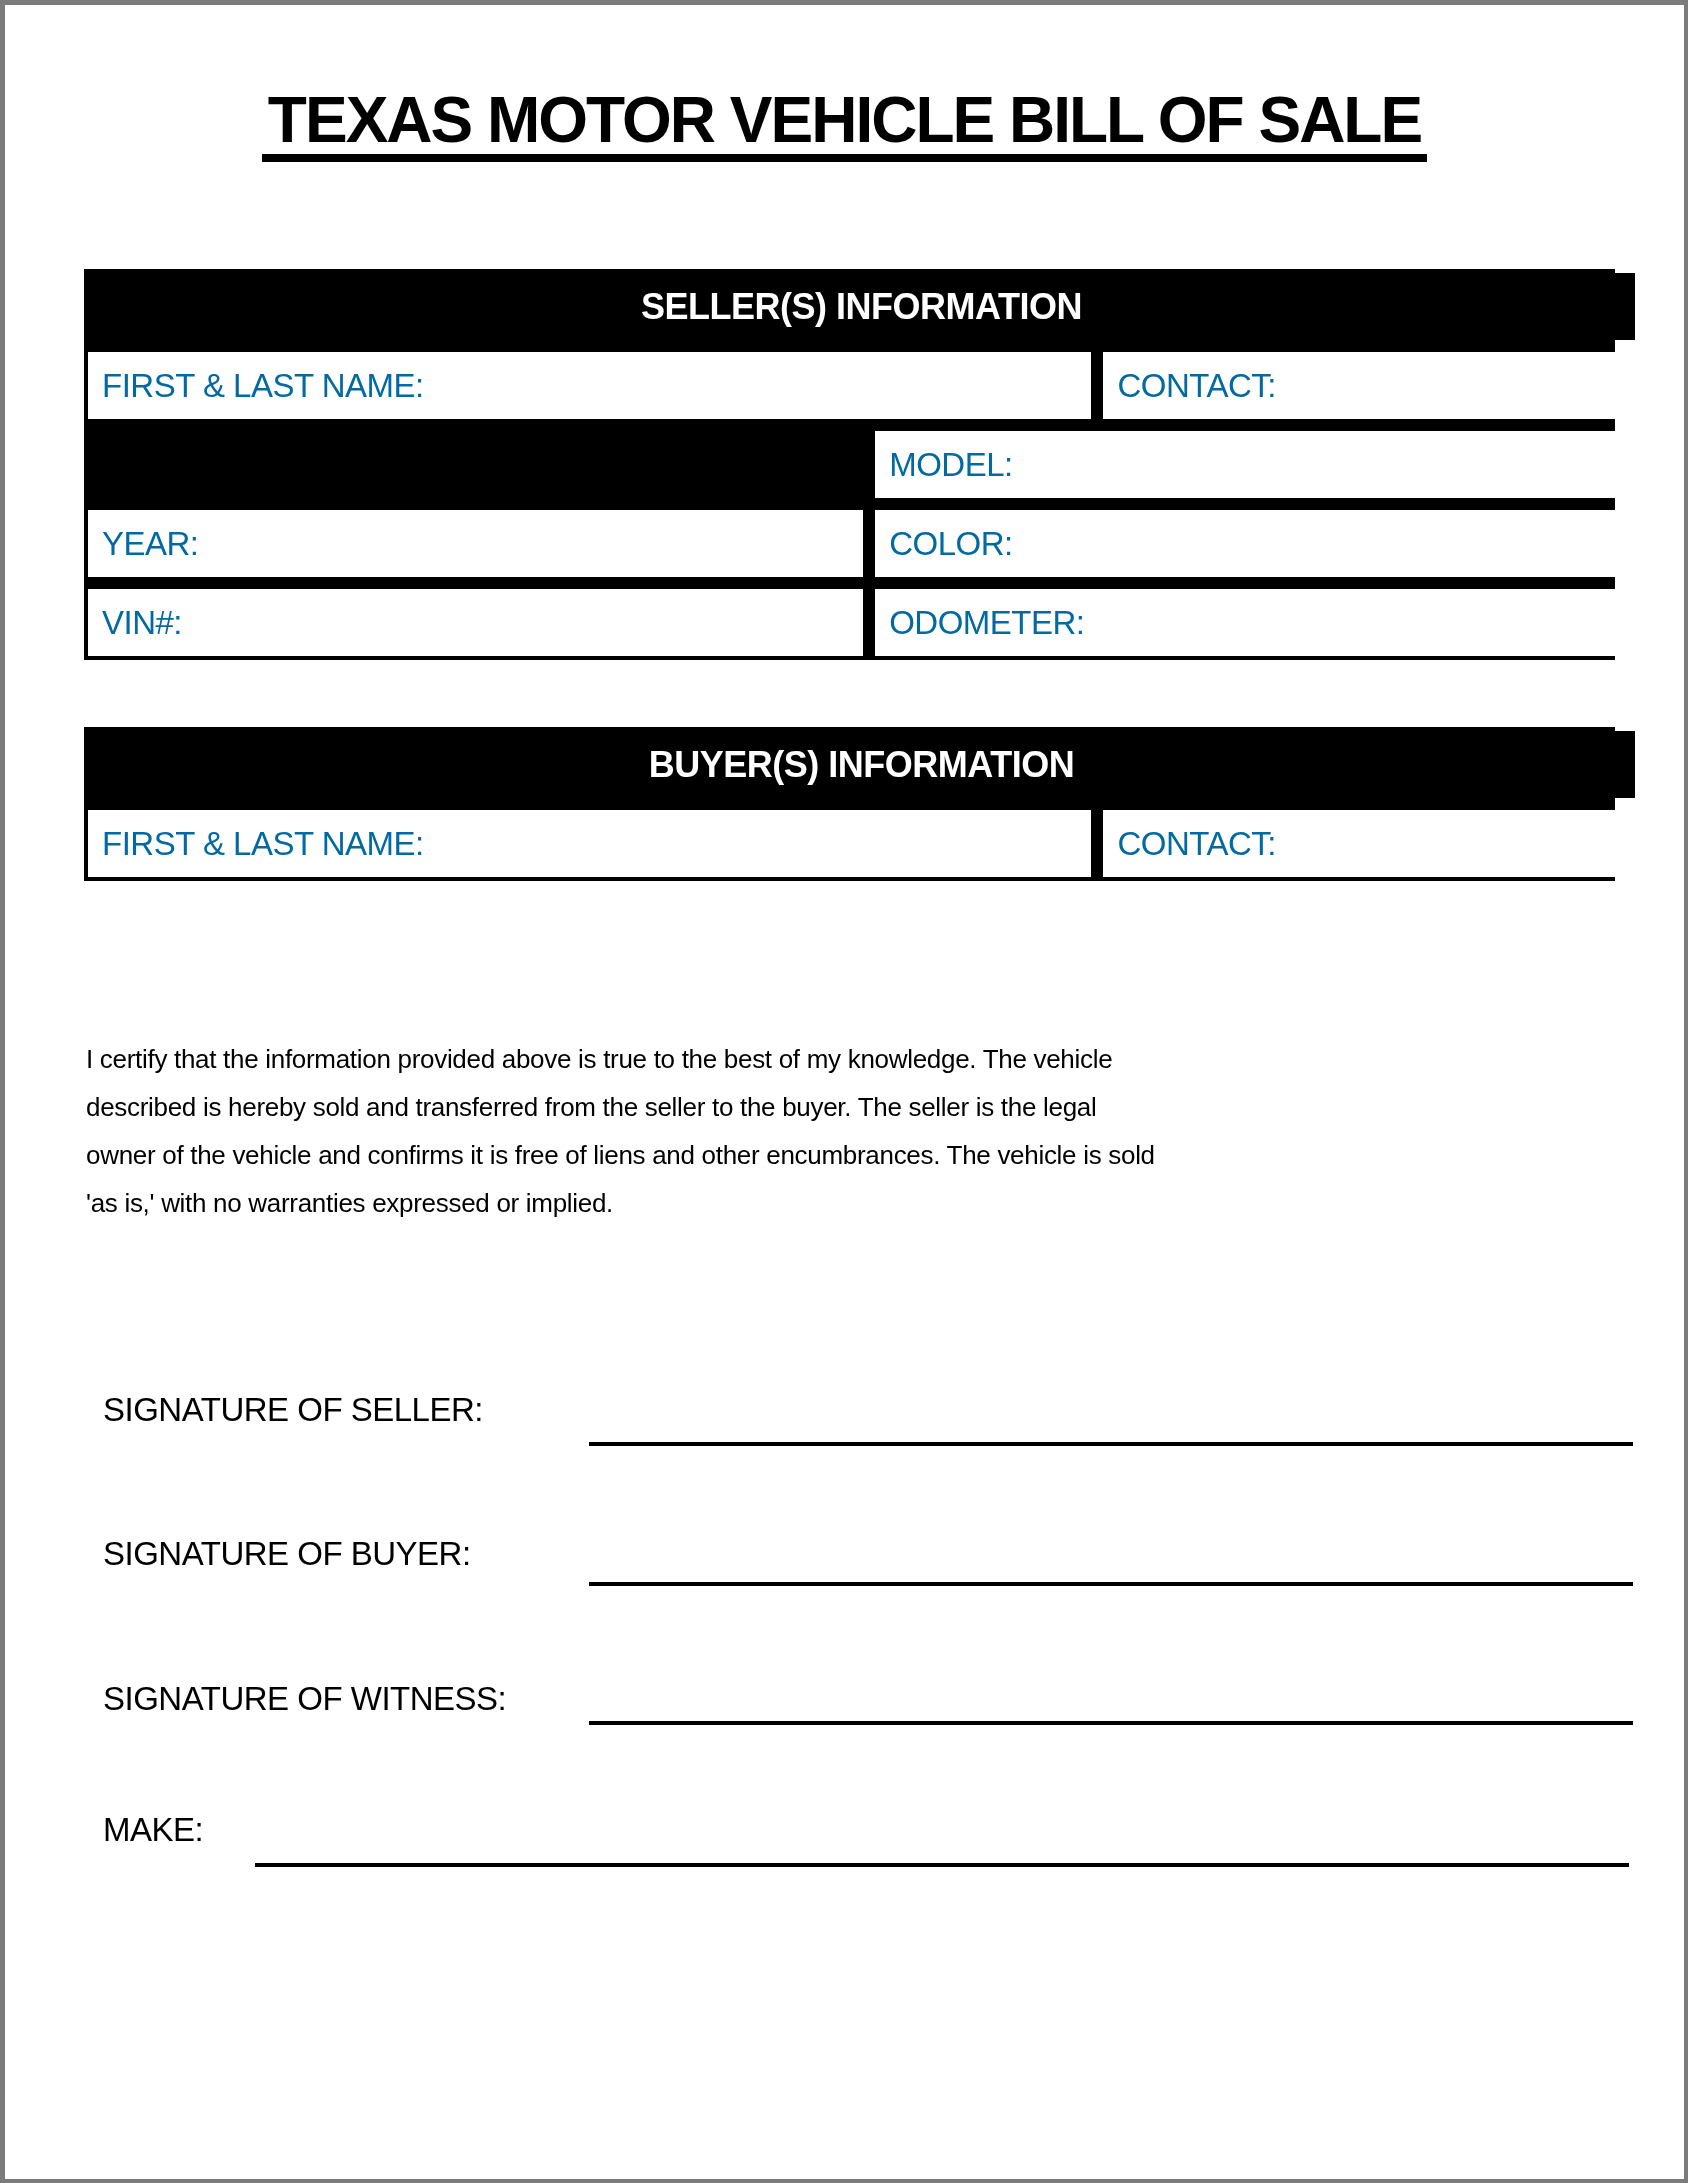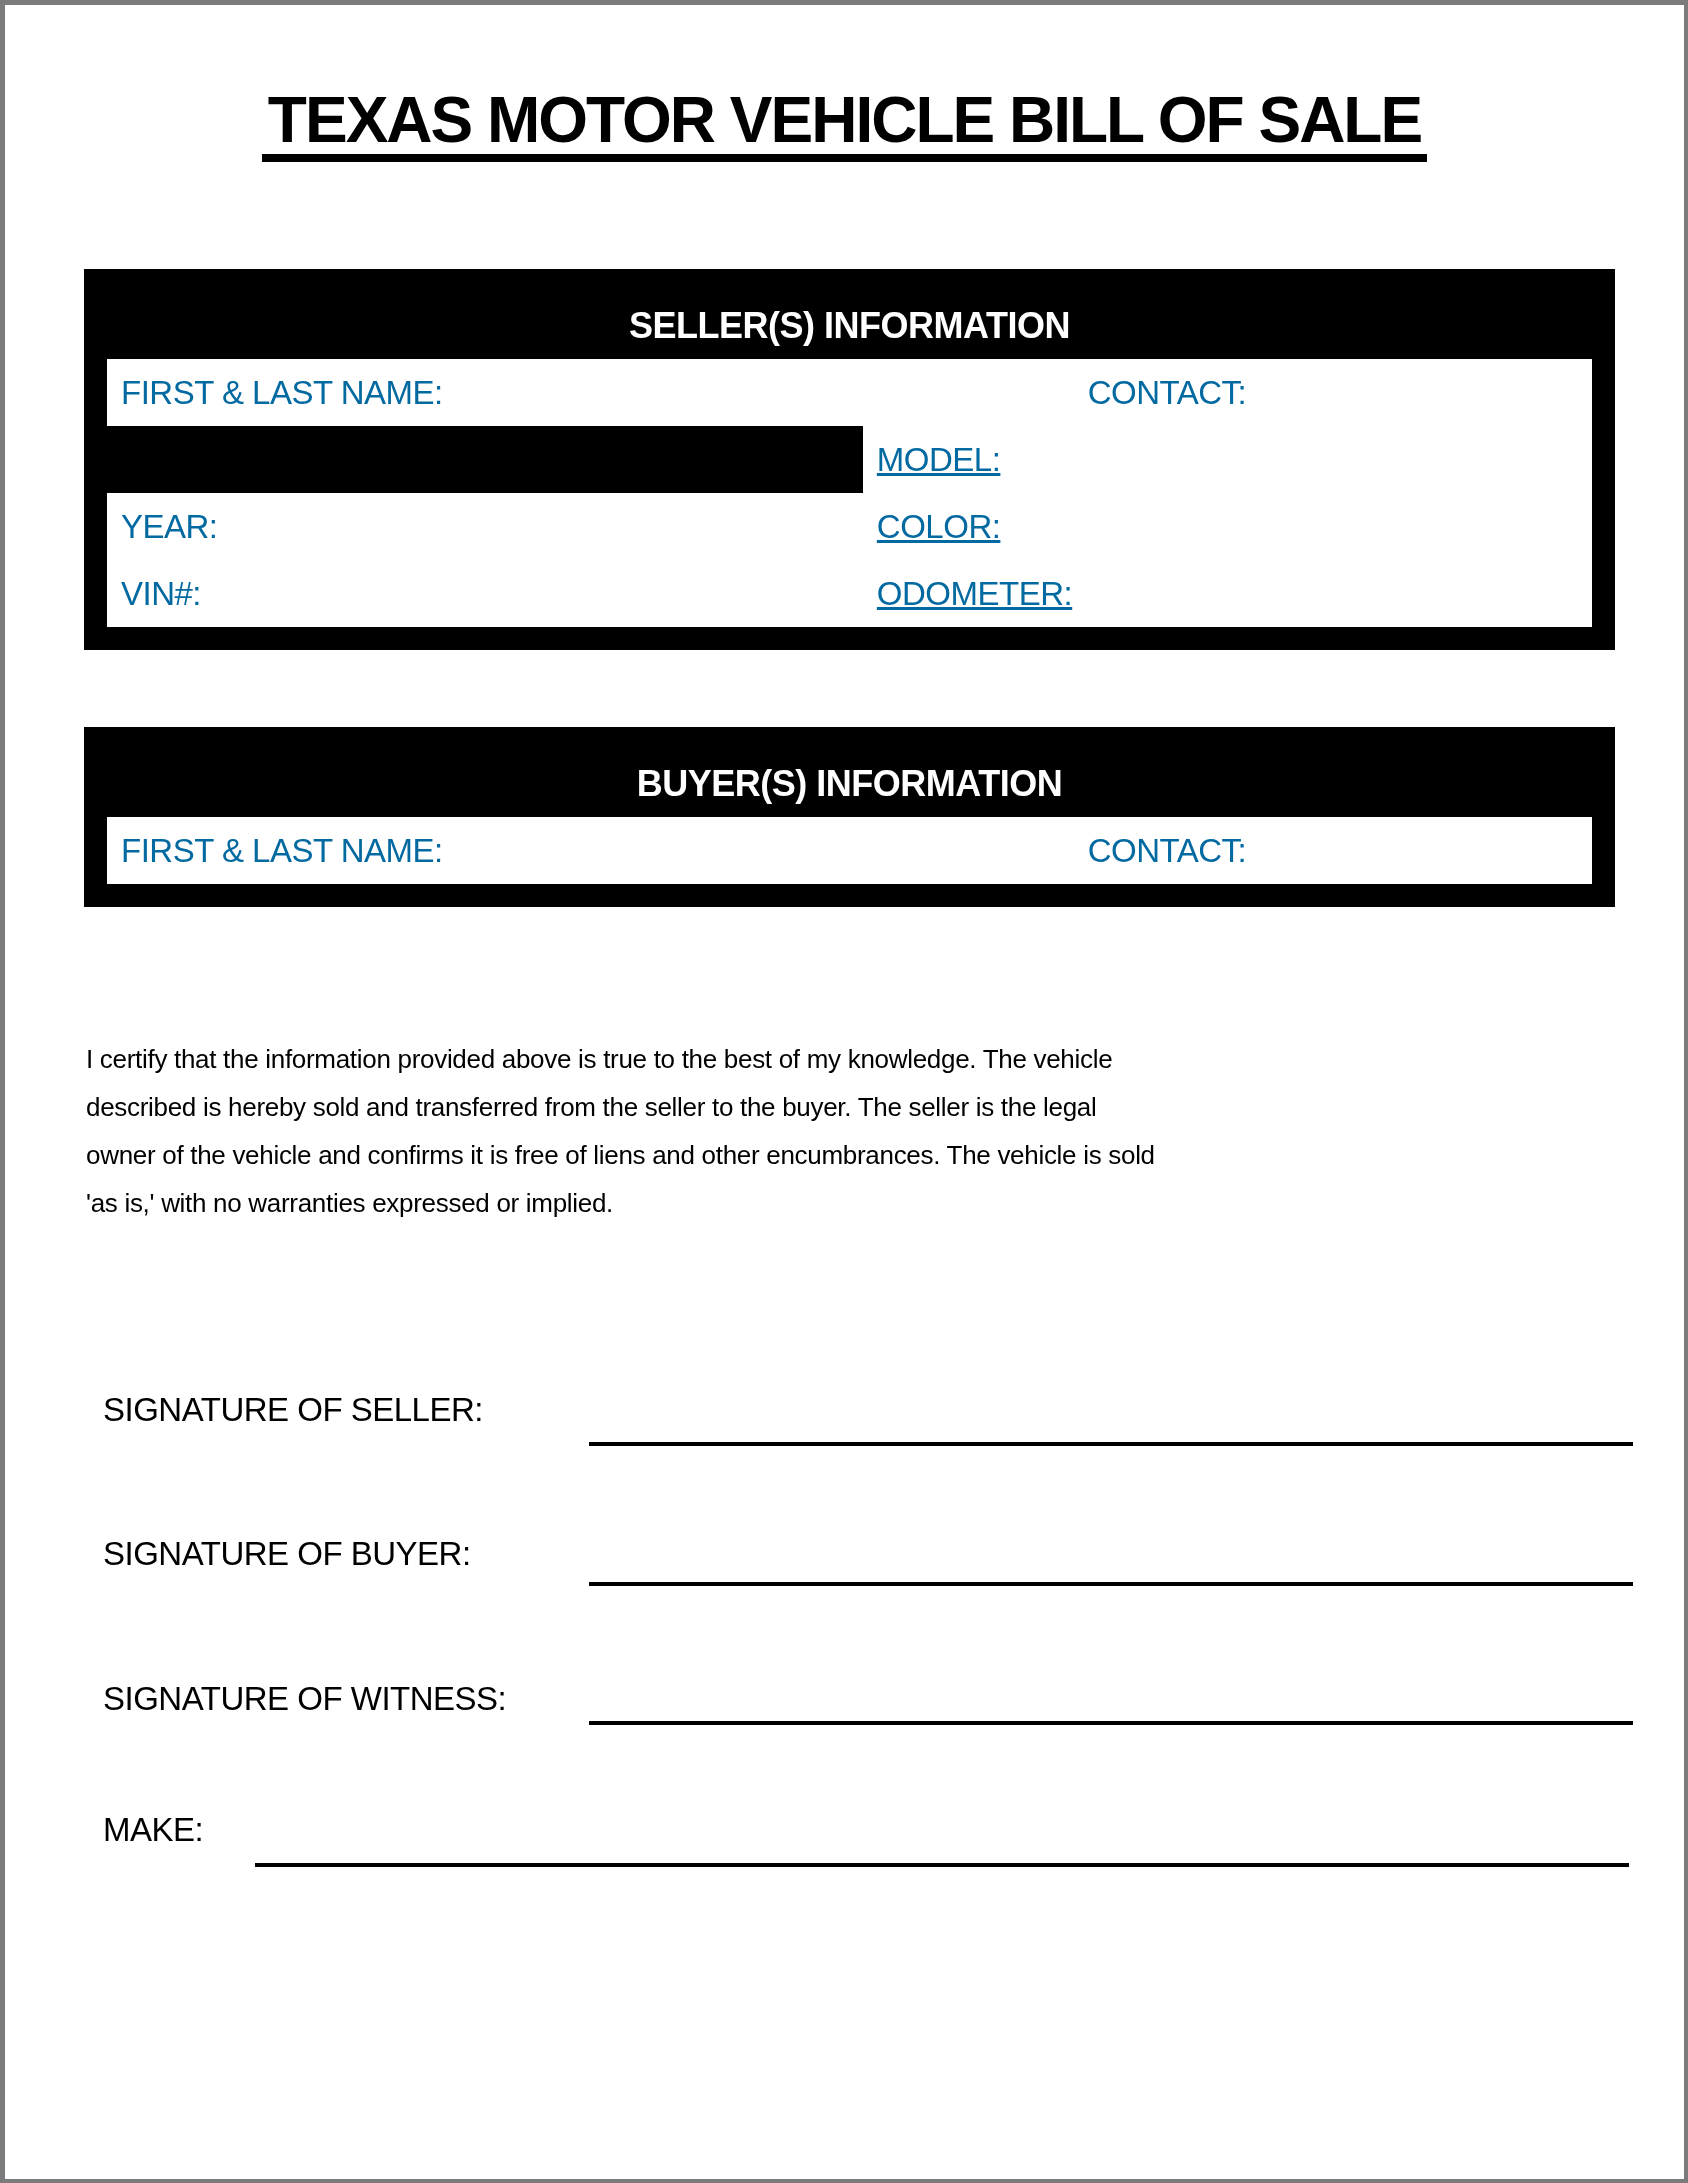--- a/index.html
+++ b/index.html
@@ -34,24 +34,24 @@
     padding: 0 6px 2px 6px;
     white-space: nowrap;
   }
 
   
   .info-table {
     position: absolute;
     left: 79px;
     width: 1531px;
     background: #000000;     
-    padding: 23px;
+    padding: 4px;
     display: grid;
     grid-template-columns: 50.9% 14.2% 34.9%;
-    gap: 0;
+    gap: 12px;
   }
   .info-table .cell {
     background: #ffffff;
     height: 67px;
     display: flex;
     align-items: center;
     padding-left: 14px;
     font-size: 33px;
     color: #0369a1;
     letter-spacing: -0.5px;
@@ -63,21 +63,21 @@
     color: #ffffff;
     height: 67px;
     display: flex;
     align-items: center;
     justify-content: center;
     font-size: 36px;
     font-weight: bold;
     letter-spacing: -0.5px;
   }
   .span-12 { grid-column: 1 / 3; }
-  .span-23 { grid-column: 2 / 4; text-decoration: underline; }
+  .span-23 { grid-column: 2 / 4; }
   .span-all { grid-column: 1 / -1; }
   .col-3 { grid-column: 3 / 4; }
   .col-1 { grid-column: 1 / 2; }
 
   #seller-table { top: 264px; }
   #buyer-table  { top: 722px; }
 
   
   .certification {
     position: absolute;

